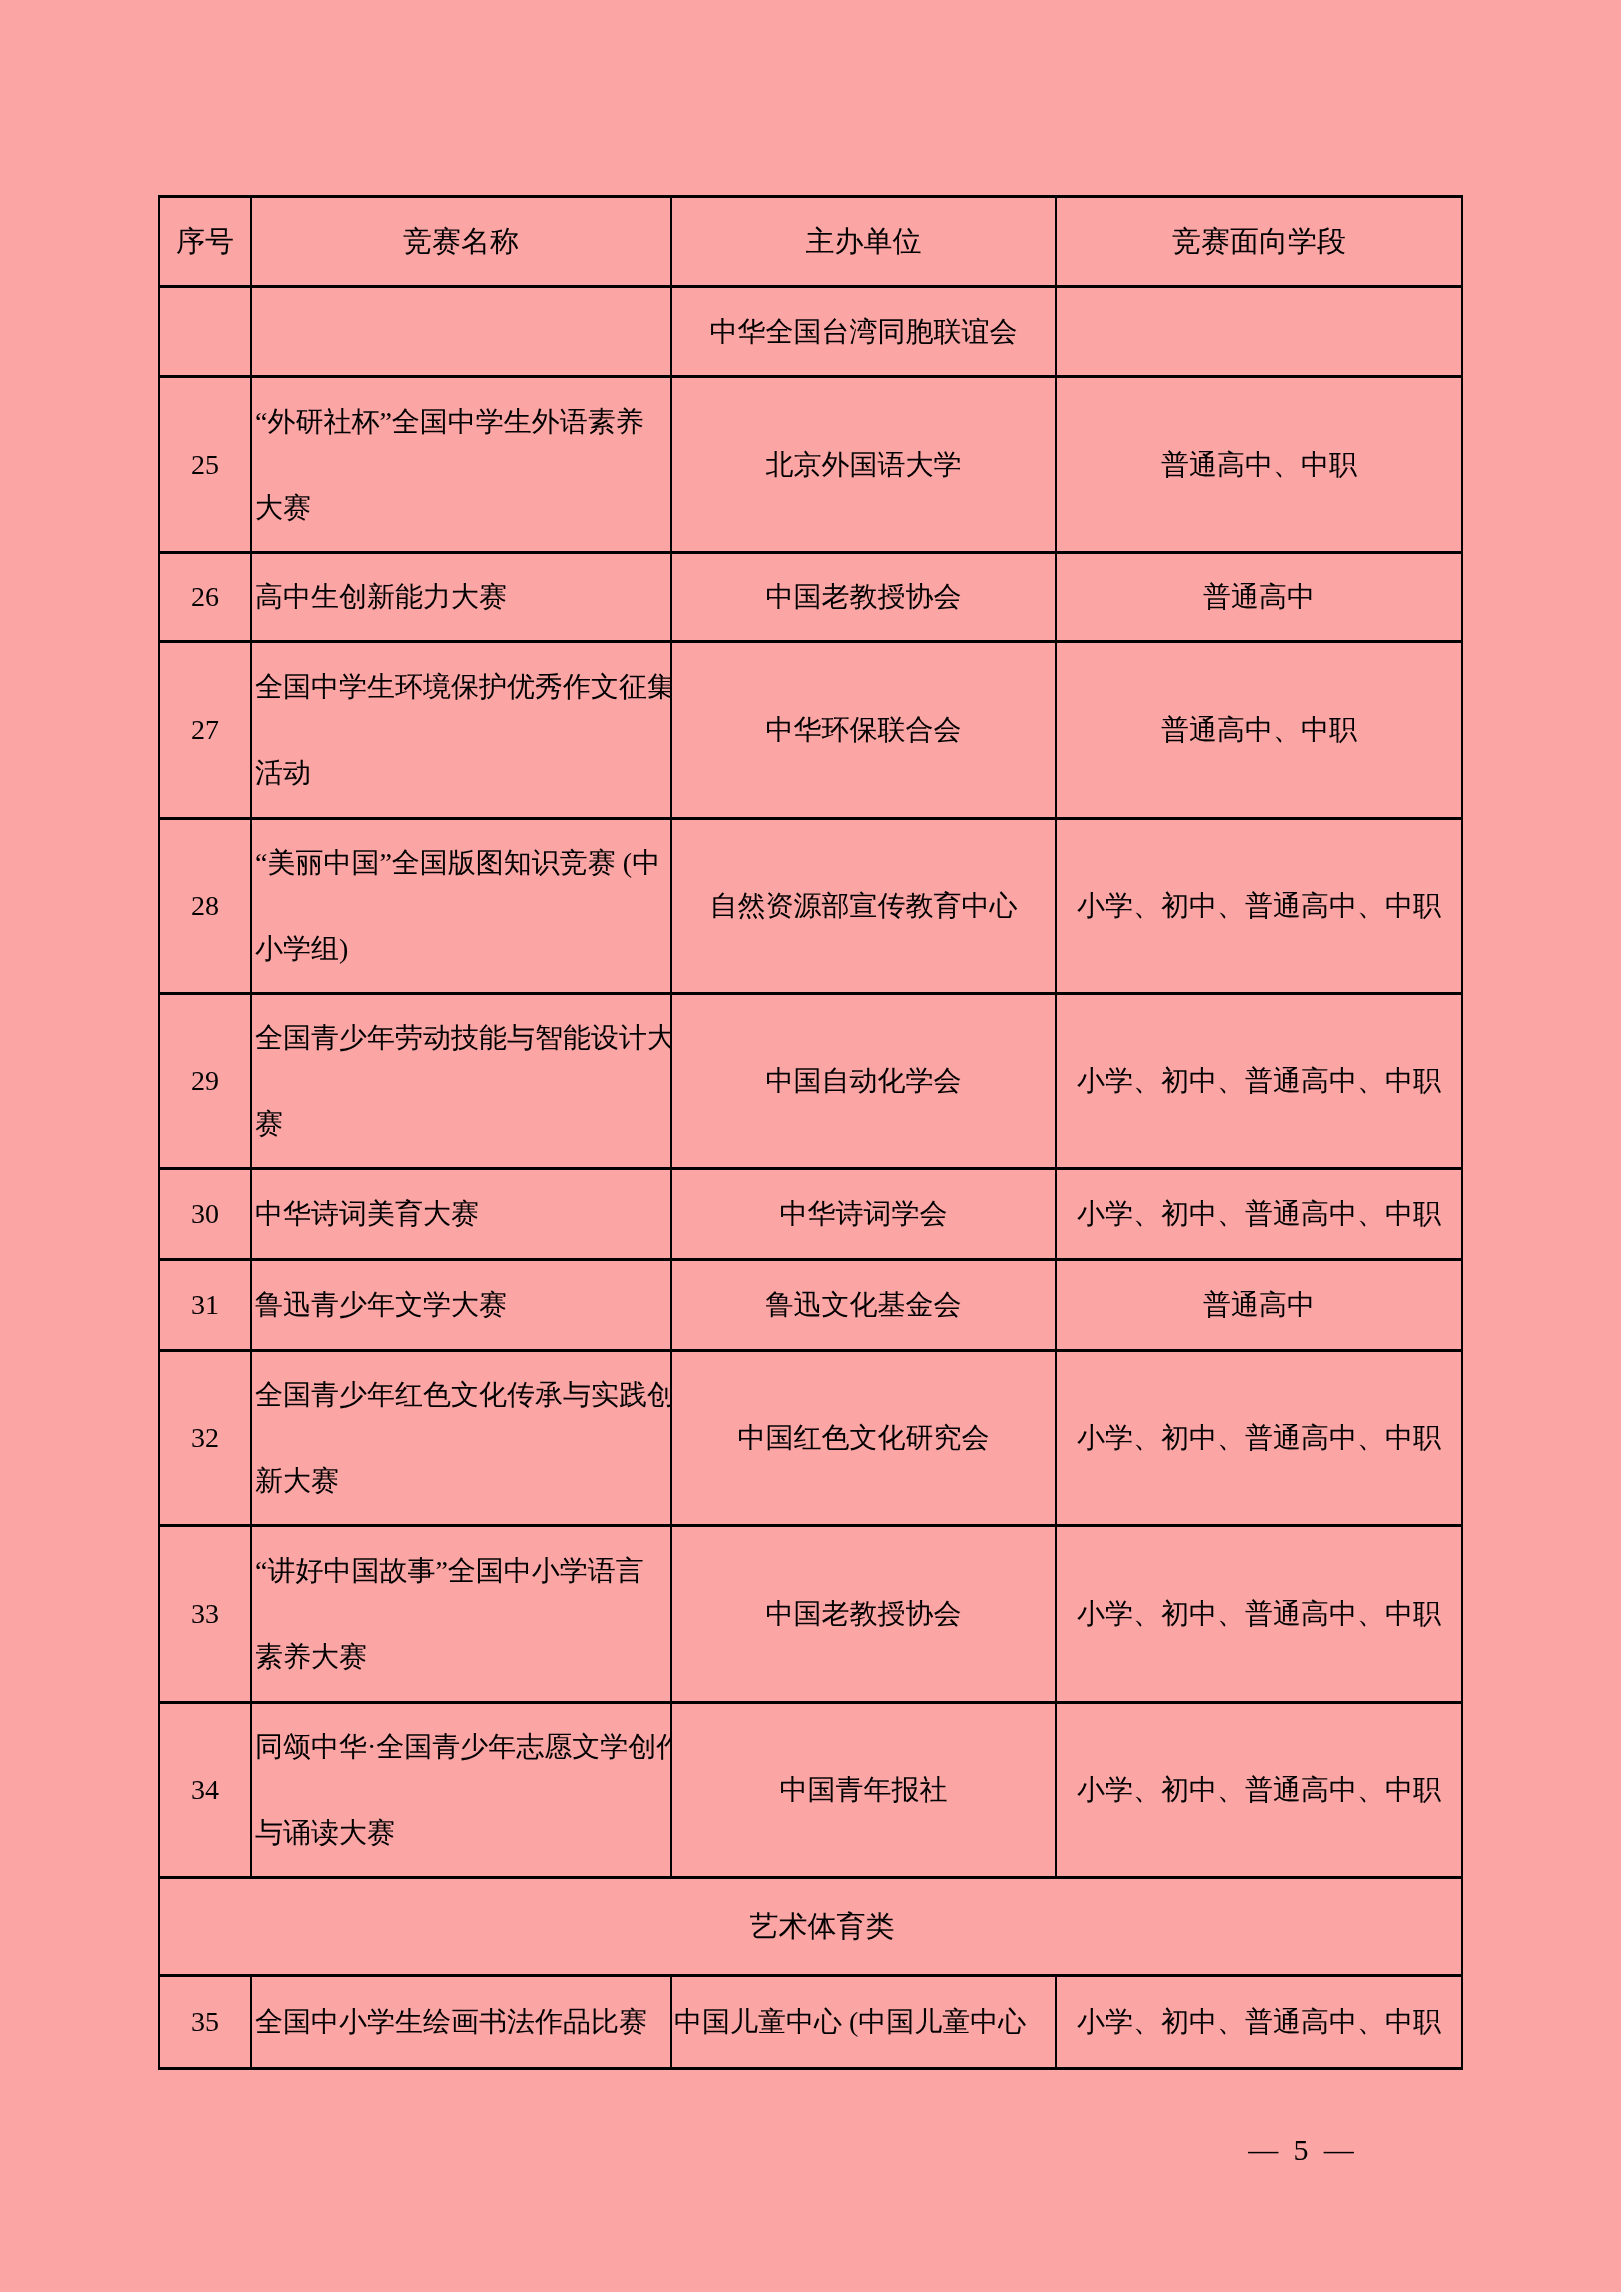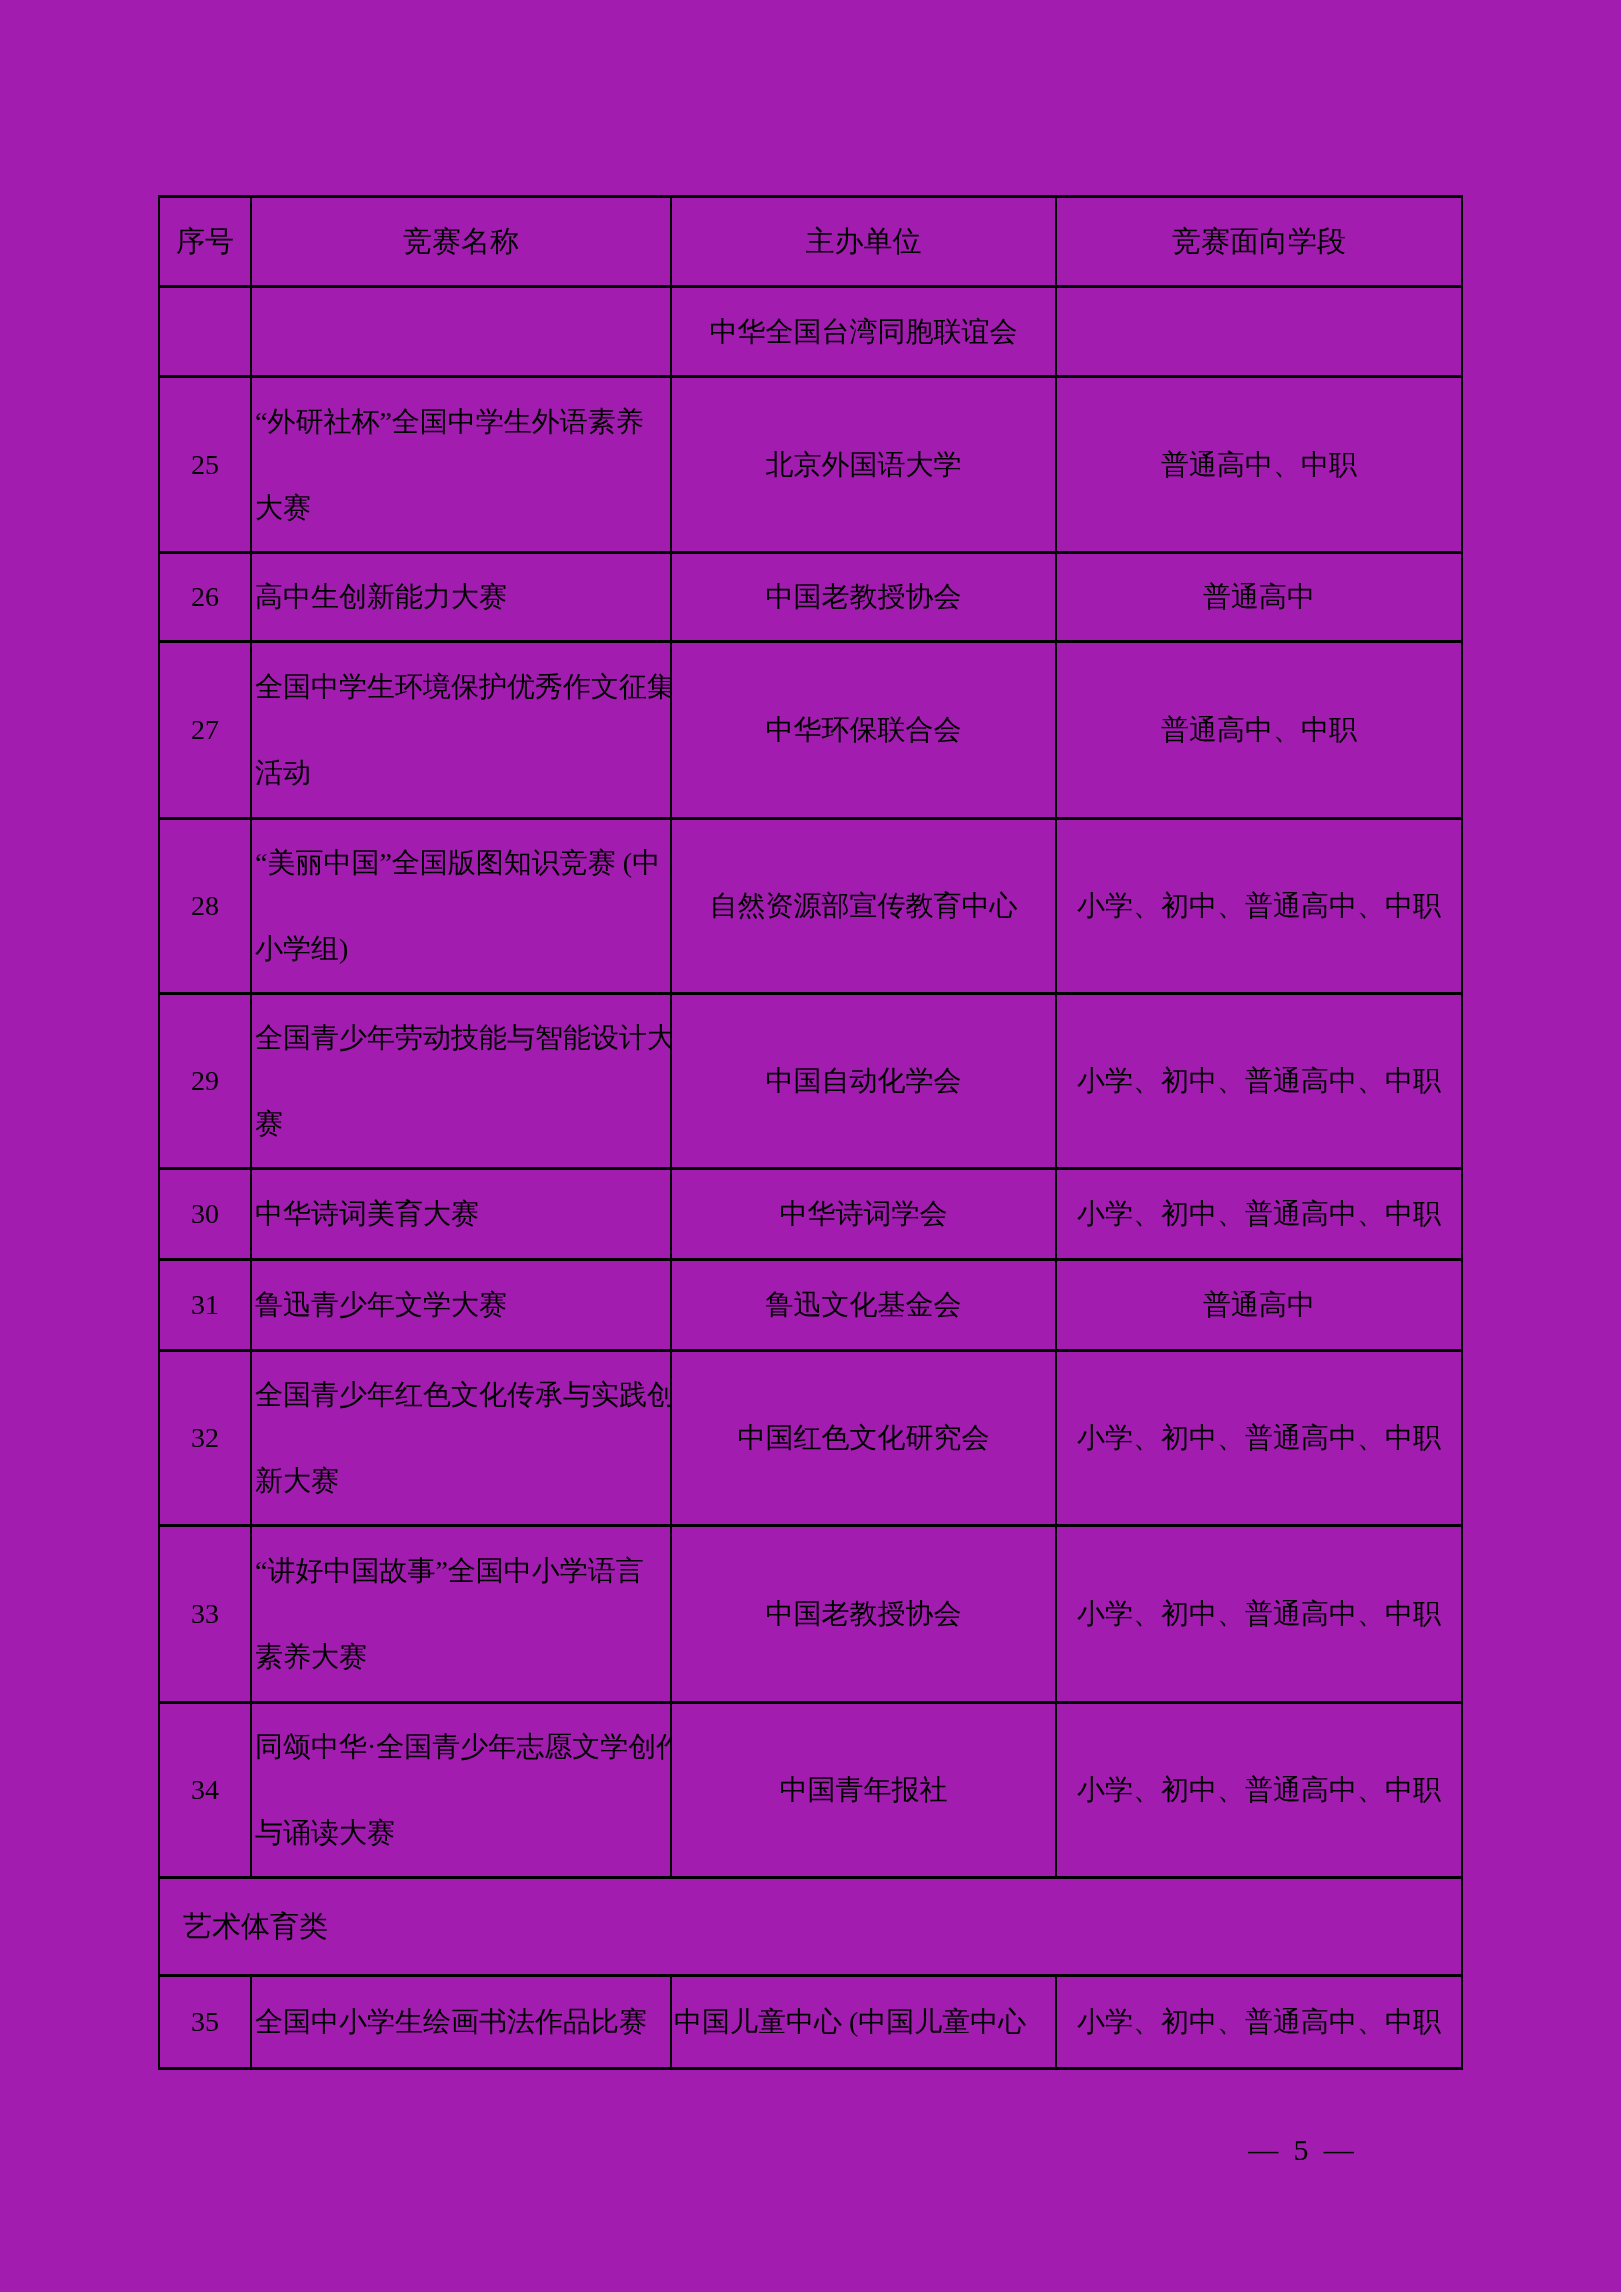--- a/index.html
+++ b/index.html
@@ -6,21 +6,21 @@
     margin: 0;
     padding: 0;
     background: #ffffff;
     font-family: "Liberation Serif", "DejaVu Serif", serif;
     color: #000000;
   }
   .page {
     position: relative;
     width: 1621px;
     height: 2293px;
-    background: #a21caf;
+    background: #fca5a5;
     overflow: hidden;
   }
   table.tbl {
     position: absolute;
     left: 158px;
     top: 195px;
     width: 1305px;
     border-collapse: collapse;
     table-layout: fixed;
     border: 2.9px solid #000;
@@ -44,21 +44,21 @@
     padding-left: 3px;
     white-space: pre;
     line-height: 86px;
   }
   td.host-left {
     text-align: left;
     padding-left: 2px;
     white-space: nowrap;
   }
   td.section-cell {
-    text-align: left;
+    text-align: center;
     padding-left: 23px;
     font-size: 29px;
   }
   td.hd {
     text-align: center;
     white-space: nowrap;
     font-size: 29px;
   }
   .pageno {
     position: absolute;

